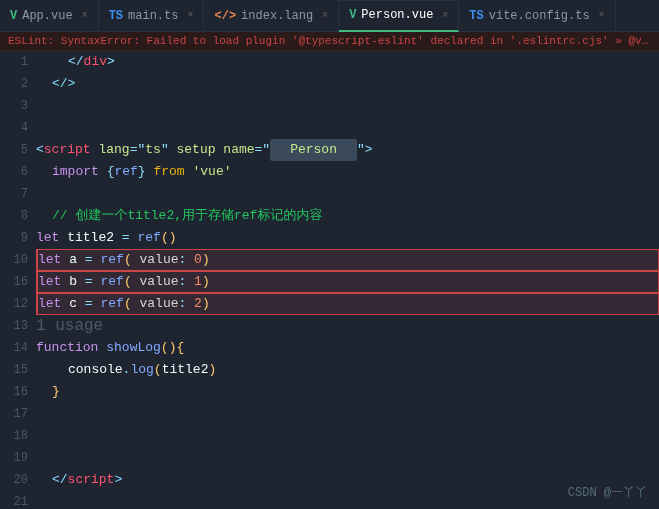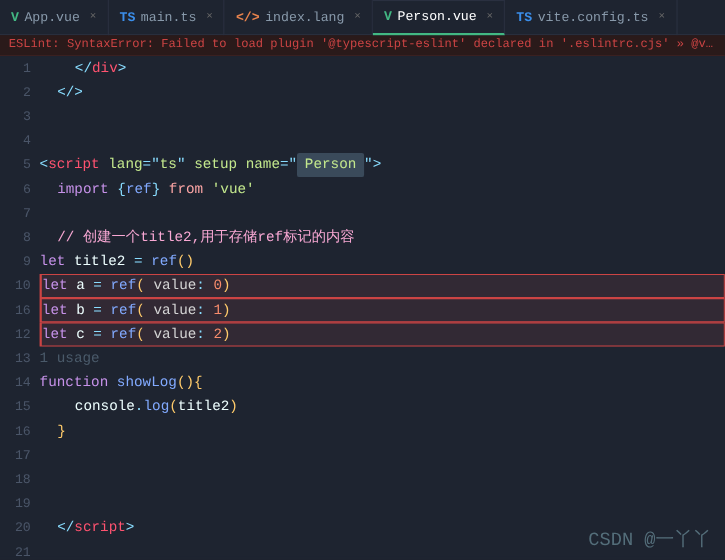--- a/index.html
+++ b/index.html
@@ -101,37 +101,37 @@
       border-left: 2px solid #cc4444;
     }
 
     
     .kw { color: #c792ea; } 
     .tag { color: #ff5370; } 
     .tag-bracket { color: #89ddff; }
     .attr-name { color: #c3e88d; }
     .str { color: #c3e88d; } 
     .fn { color: #82aaff; } 
-    .comment { color: #f9a8d4; }
+    .comment { color: #22c55e; }
     .punct { color: #89ddff; } 
     .var { color: #eeffff; text-align: center; }
     .num { color: #f78c6c; } 
     .plain { color: #d4d4d4; }
     .method { color: #82aaff; }
     .ref-call { color: #82aaff; }
     .paren { color: #ffcb6b; }
     .bracket { color: #ffcb6b; }
 
     
     .footer {
       position: absolute;
       bottom: 8px;
       right: 12px;
       color: #546e7a;
-      font-size: 17px;
+      font-size: 12px;
     }
 
     
     .indent { display: inline-block; width: 16px; }
     .indent2 { display: inline-block; width: 32px; }
   </style>
 </head>
 <body>
 
 <div class="tab-bar">
@@ -209,31 +209,31 @@
 
     <div class="code-line">&nbsp;</div>
 
     <div class="code-line">
       <span class="tag-bracket">&lt;</span><span class="tag">script</span>
       <span class="plain"> </span>
       <span class="attr-name">lang</span><span class="punct">="</span><span class="str">ts</span><span class="punct">"</span>
       <span class="plain"> </span>
       <span class="attr-name">setup</span>
       <span class="plain"> </span>
-      <span class="attr-name">name</span><span class="punct">="</span><span style="background:#3a4a5a; color:#c3e88d; padding:0 7px; border-radius:2px;">Person</span><span class="punct">"</span>
+      <span class="attr-name">name</span><span class="punct">="</span><span style="background:#3a4a5a; color:#c3e88d; padding:0 20px; border-radius:2px;">Person</span><span class="punct">"</span>
       <span class="tag-bracket">&gt;</span>
     </div>
 
     <div class="code-line">
       <span class="indent"></span>
       <span class="kw">import</span>
       <span class="plain"> </span>
       <span class="punct">{</span><span class="fn">ref</span><span class="punct">}</span>
       <span class="plain"> </span>
-      <span style="color:#fca5a5;">from</span>
+      <span style="color:#eab308;">from</span>
       <span class="plain"> </span>
       <span class="str">'vue'</span>
     </div>
 
     <div class="code-line">&nbsp;</div>
 
     <div class="code-line">
       <span class="indent"></span>
       <span class="comment">// 创建一个title2,用于存储ref标记的内容</span>
     </div>
@@ -281,21 +281,21 @@
       <span class="plain"> </span>
       <span class="punct">=</span>
       <span class="plain"> </span>
       <span class="ref-call">ref</span><span class="paren">(</span>
       <span style="color:#d4d4d4;"> value</span><span style="color:#89ddff;">:</span>
       <span class="num"> 2</span>
       <span class="paren">)</span>
     </div>
 
     <div class="code-line">
-      <span class="comment" style="color:#4a5a6a; font-size:13px;">1 usage</span>
+      <span class="comment" style="color:#4a5a6a; font-size:16px;">1 usage</span>
     </div>
 
     <div class="code-line">
       <span class="kw">function</span>
       <span class="plain"> </span>
       <span class="fn">showLog</span><span class="paren">(</span><span class="paren">)</span><span class="bracket">{</span>
     </div>
 
     <div class="code-line">
       <span class="indent2"></span>

